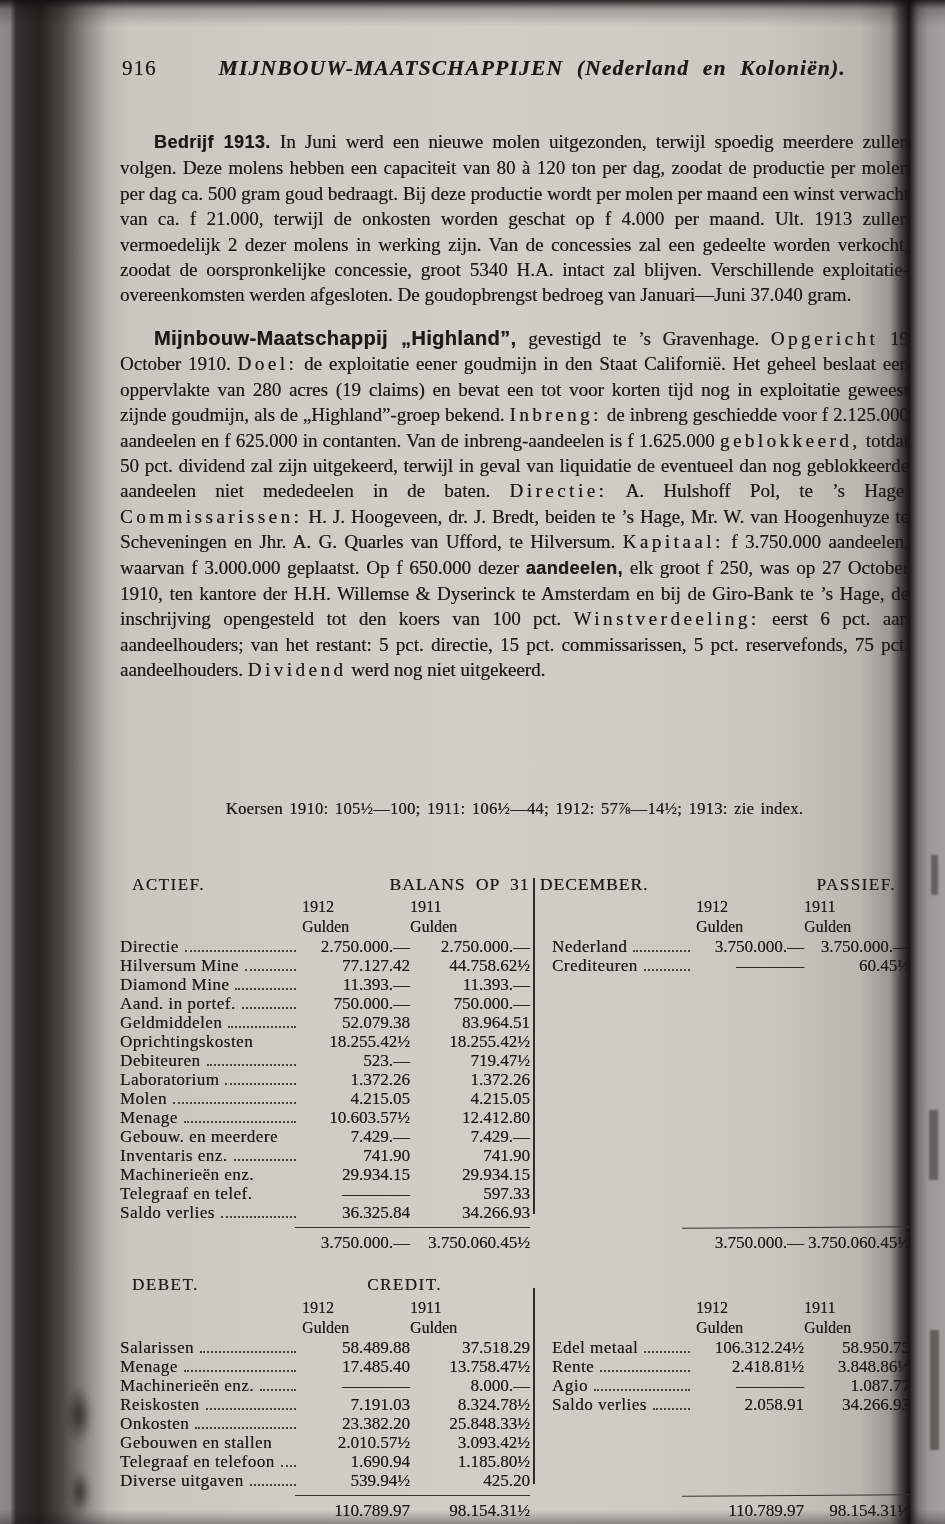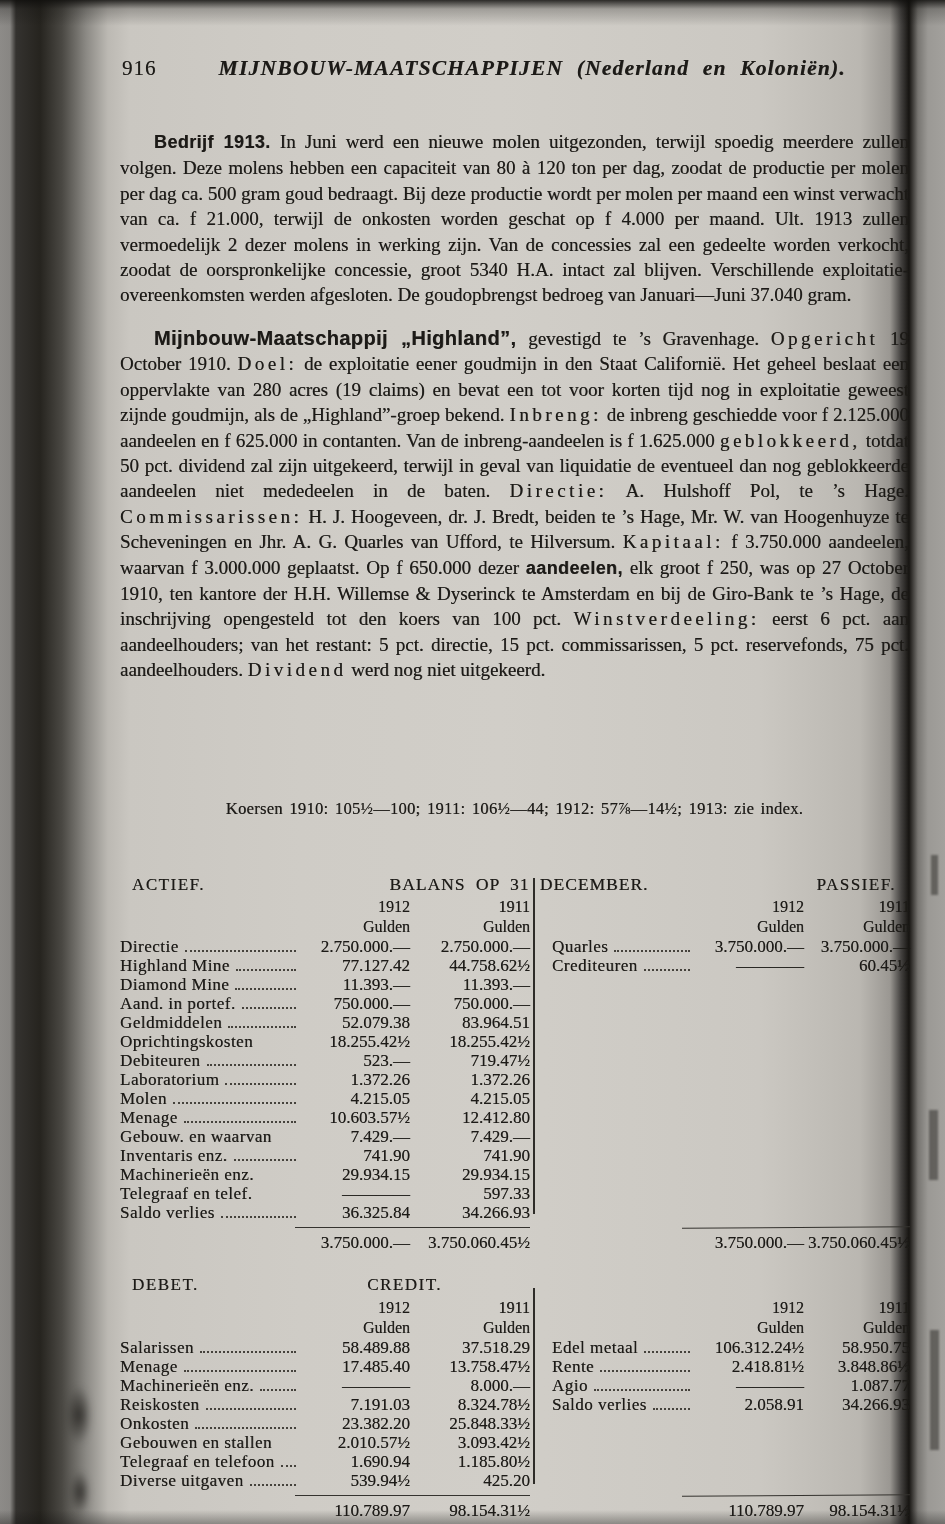--- a/index.html
+++ b/index.html
@@ -41,21 +41,21 @@
   .bhalf.rhalf{width:358px;margin-left:22px;}
   .trow{display:flex;align-items:baseline;height:19px;line-height:19px;white-space:nowrap;}
   .hrow{height:20px;line-height:20px;font-size:16px;}
   .lbl{letter-spacing:.5px;}
   .ldr{flex:1;border-bottom:2px dotted #45423c;margin:0 6px 4px 6px;min-width:6px;}
   .ldr.none{border-bottom:none;}
   .v1{width:108px;text-align:right;}
   .v2{width:120px;text-align:right;}
   .rv1{width:108px;text-align:right;}
   .rv2{width:106px;text-align:right;}
-  .cen{text-align:right;}
+  .cen{text-align:left;}
   .totgroup{margin-top:auto;}
   .rule-l{border-top:1.5px solid #35332f;margin:5px 0 4px 175px;}
   .rule-r{border-top:1.5px solid #35332f;margin:5px 0 4px 130px;transform:rotate(-.4deg);}
   .totrow{display:flex;height:22px;line-height:22px;}
   
   .vdiv{position:absolute;width:1.6px;background:#2e2c28;}
   .vd1{left:533px;top:878px;height:336px;}
   .vd2{left:533px;top:1288px;height:196px;}
   
   .blob{position:absolute;border-radius:50%;filter:blur(3px);background:radial-gradient(rgba(20,18,15,.75), rgba(20,18,15,0) 70%);}
@@ -101,21 +101,21 @@
             <span class="v1 cen">Gulden</span>
             <span class="v2 cen">Gulden</span>
           </div>
         <div class="trow">
             <span class="lbl">Directie</span>
             <span class="ldr"></span>
             <span class="v1">2.750.000.—</span>
             <span class="v2">2.750.000.—</span>
           </div>
         <div class="trow">
-            <span class="lbl">Highland Mine</span>
+            <span class="lbl">Hilversum Mine</span>
             <span class="ldr"></span>
             <span class="v1">77.127.42</span>
             <span class="v2">44.758.62½</span>
           </div>
         <div class="trow">
             <span class="lbl">Diamond Mine</span>
             <span class="ldr"></span>
             <span class="v1">11.393.—</span>
             <span class="v2">11.393.—</span>
           </div>
@@ -155,21 +155,21 @@
             <span class="v1">4.215.05</span>
             <span class="v2">4.215.05</span>
           </div>
         <div class="trow">
             <span class="lbl">Menage</span>
             <span class="ldr"></span>
             <span class="v1">10.603.57½</span>
             <span class="v2">12.412.80</span>
           </div>
         <div class="trow">
-            <span class="lbl">Gebouw. en waarvan</span>
+            <span class="lbl">Gebouw. en meerdere</span>
             <span class="ldr none"></span>
             <span class="v1">7.429.—</span>
             <span class="v2">7.429.—</span>
           </div>
         <div class="trow">
             <span class="lbl">Inventaris enz.</span>
             <span class="ldr"></span>
             <span class="v1">741.90</span>
             <span class="v2">741.90</span>
           </div>
@@ -206,21 +206,21 @@
             <span class="ldr none"></span>
             <span class="rv1 cen">1912</span>
             <span class="rv2 cen">1911</span>
           </div>
         <div class="trow hrow">
             <span class="ldr none"></span>
             <span class="rv1 cen">Gulden</span>
             <span class="rv2 cen">Gulden</span>
           </div>
         <div class="trow">
-            <span class="lbl">Quarles</span>
+            <span class="lbl">Nederland</span>
             <span class="ldr"></span>
             <span class="rv1">3.750.000.—</span>
             <span class="rv2">3.750.000.—</span>
           </div>
         <div class="trow">
             <span class="lbl">Crediteuren</span>
             <span class="ldr"></span>
             <span class="rv1">————</span>
             <span class="rv2">60.45½</span>
           </div>

